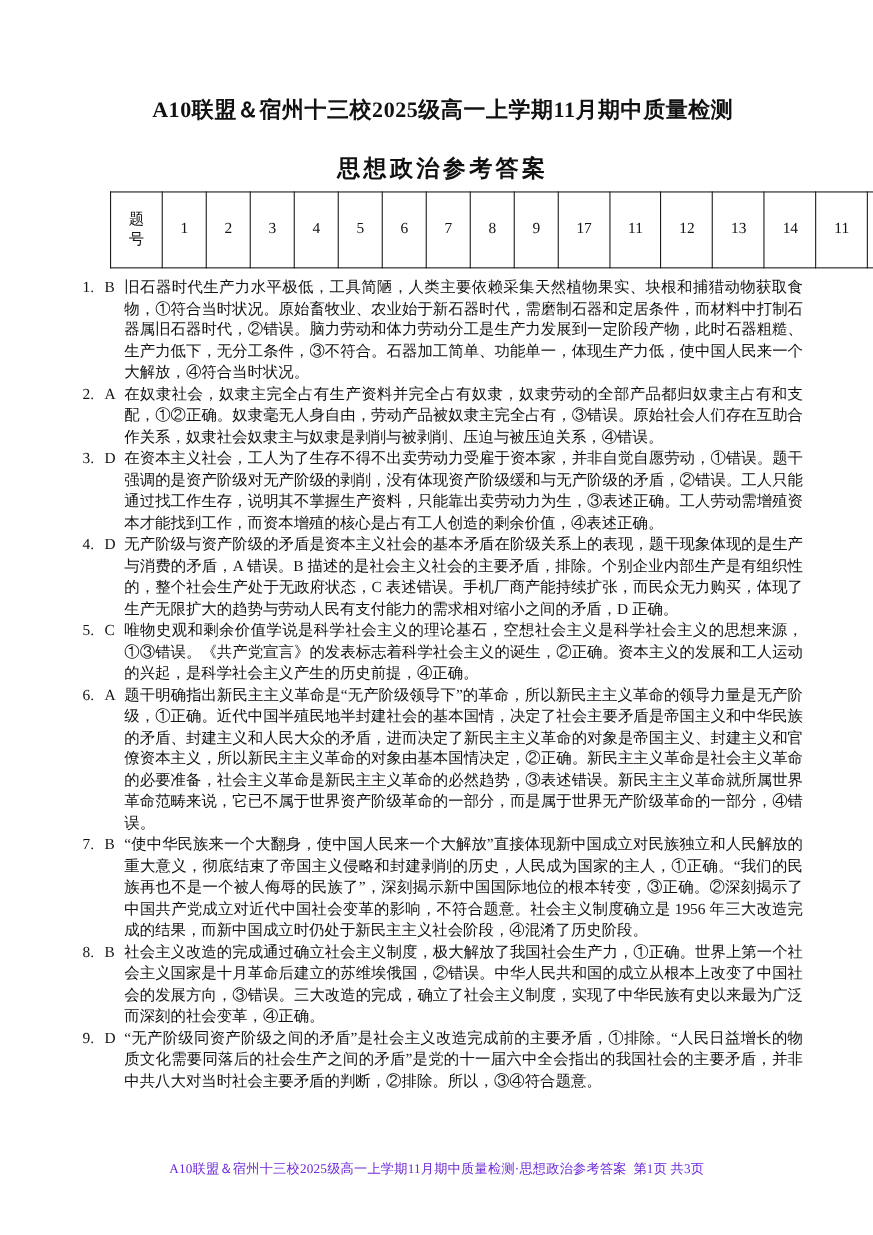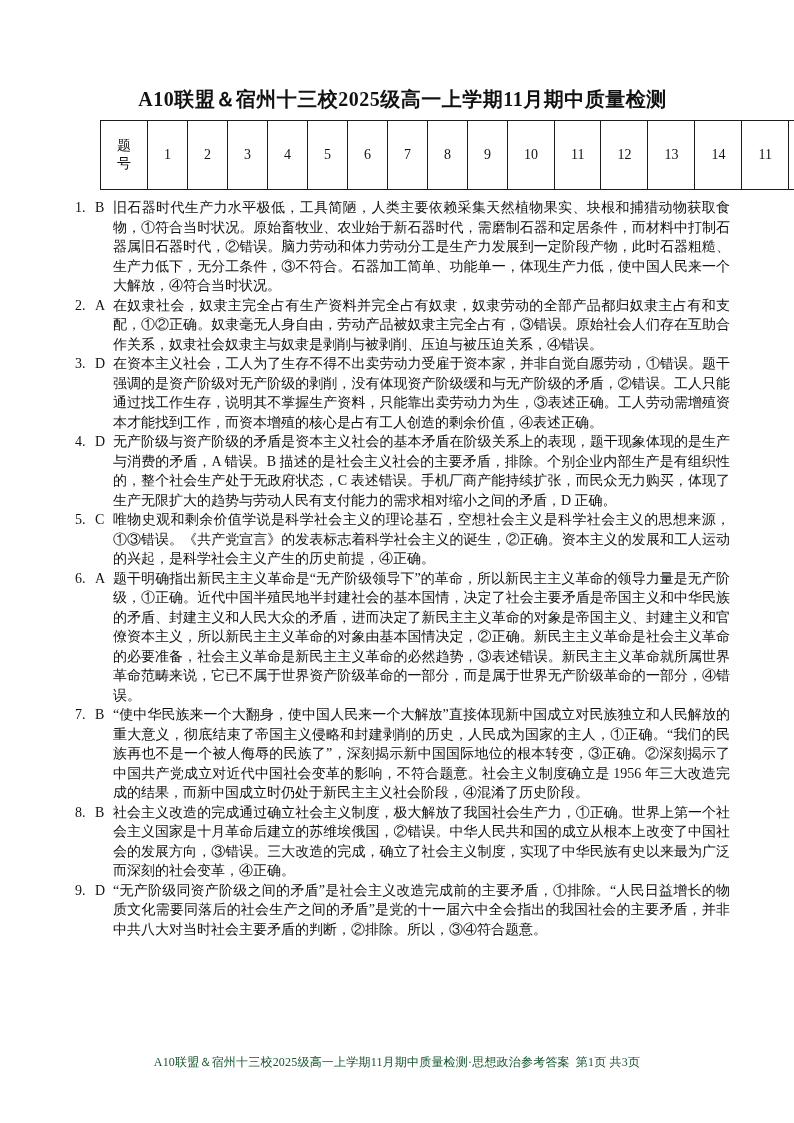--- a/index.html
+++ b/index.html
@@ -82,47 +82,48 @@
     text-align:justify;
     text-justify:inter-ideograph;
   }
   .footer{
     position:absolute;
     left:0;
     right:0;
     bottom:52px;
     text-align:center;
     font-size:12px;
-    color:#14532d;
+    color:#6d28d9;
     letter-spacing:0.2px;
   }
   .footer .footer-page{
     margin-left:6px;
   }
 </style>
 </head>
 <body>
 
 <div class="page">
   <h1 class="doc-title">A10联盟＆宿州十三校2025级高一上学期11月期中质量检测</h1>
+  <h2 class="doc-subtitle">思想政治参考答案</h2>
 
   <table class="answer-table">
     <tbody>
       <tr id="row-numbers">
         <th>题号</th>
       <td>1</td>
           <td>2</td>
           <td>3</td>
           <td>4</td>
           <td>5</td>
           <td>6</td>
           <td>7</td>
           <td>8</td>
           <td>9</td>
-          <td>10</td>
+          <td>17</td>
           <td>11</td>
           <td>12</td>
           <td>13</td>
           <td>14</td>
           <td>11</td>
           <td>16</td>
         </tr>
     </tbody>
   </table>
 

